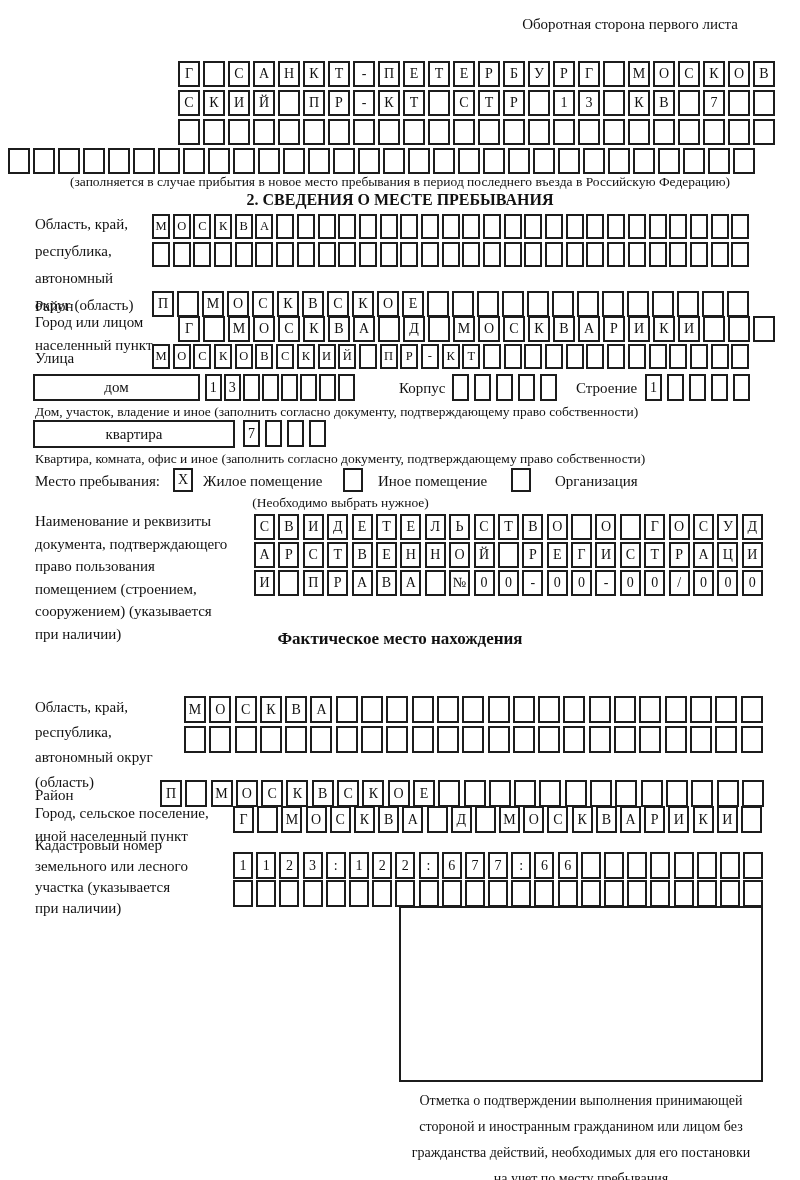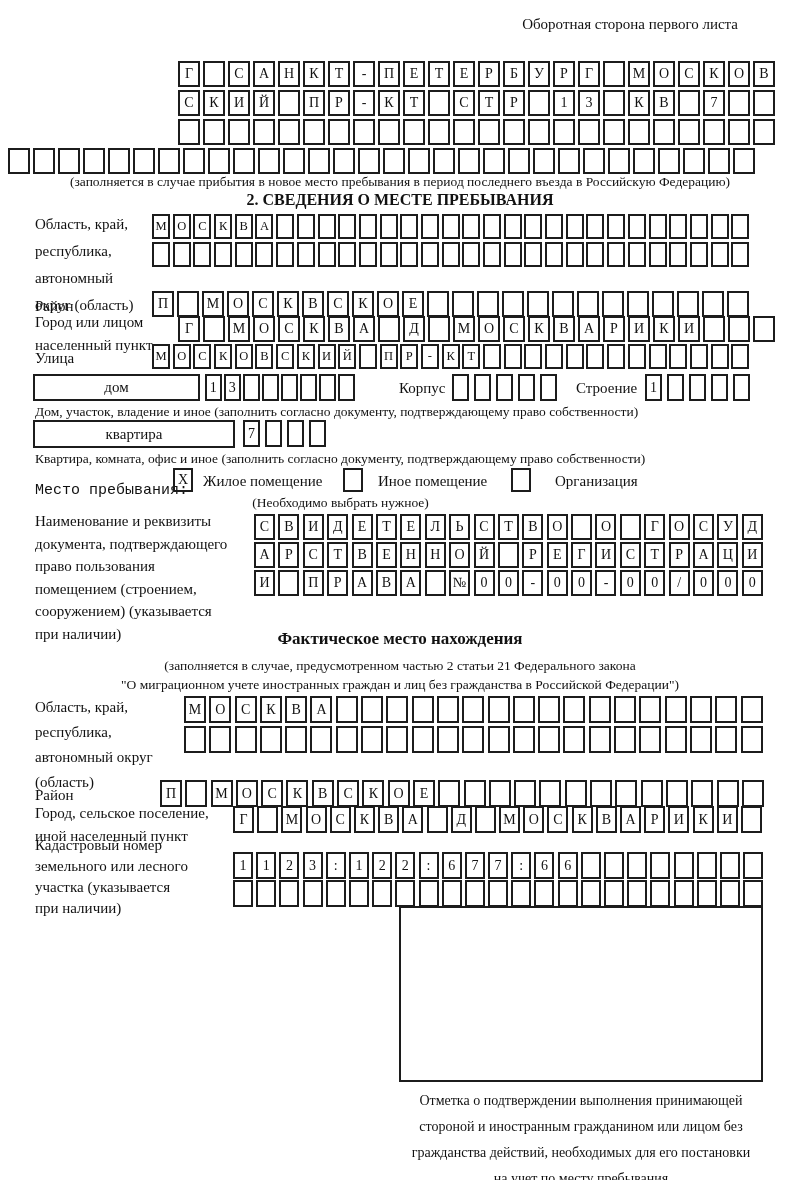--- a/index.html
+++ b/index.html
@@ -339,21 +339,21 @@
 
   <div class="abs cap" style="left:35px;top:404px;">Дом, участок, владение и иное (заполнить согласно документу, подтверждающему право собственности)</div>
   <div class="abs cells c-gp" style="left:243px;top:420px;">
       <span class="cell">7</span>
       <span class="cell"></span>
       <span class="cell"></span>
       <span class="cell"></span>
     </div>
   <div class="abs cap" style="left:35px;top:451px;">Квартира, комната, офис и иное (заполнить согласно документу, подтверждающему право собственности)</div>
 
-  <div class="abs inline-lbl" style="left:35px;top:479px;font-family:Liberation Mono, monospace;">Место пребывания:</div>
+  <div class="abs inline-lbl" style="left:35px;top:469px;">Место пребывания:</div>
   <div class="abs chk" style="left:173px;top:468px;">X</div>
   <div class="abs inline-lbl" style="left:203px;top:469px;">Жилое помещение</div>
   <div class="abs chk" style="left:343px;top:468px;"></div>
   <div class="abs inline-lbl" style="left:378px;top:469px;">Иное помещение</div>
   <div class="abs chk" style="left:511px;top:468px;"></div>
   <div class="abs inline-lbl" style="left:555px;top:469px;">Организация</div>
   <div class="abs cap" style="left:243px;top:495px;width:195px;text-align:center;">(Необходимо выбрать нужное)</div>
 
   <div class="abs lbl-tight" style="left:35px;top:510px;width:218px;">Наименование и реквизиты
 документа, подтверждающего
@@ -425,22 +425,20 @@
       <span class="cell">-</span>
       <span class="cell">0</span>
       <span class="cell">0</span>
       <span class="cell">/</span>
       <span class="cell">0</span>
       <span class="cell">0</span>
       <span class="cell">0</span>
     </div>
 
   <div class="abs center bold" style="top:629px;font-size:17px;">Фактическое место нахождения</div>
-  <div class="abs cap center" style="top:656px;line-height:19px;">(заполняется в случае, предусмотренном частью 2 статьи 21 Федерального закона
-"О миграционном учете иностранных граждан и лиц без гражданства в Российской Федерации")</div>
 
   <div class="abs lbl-tight" style="left:35px;top:695px;width:145px;line-height:25px;">Область, край,
 республика,
 автономный округ
 (область)</div>
   <div class="abs cells c-p2" style="left:184px;top:696px;">
       <span class="cell">М</span>
       <span class="cell">О</span>
       <span class="cell">С</span>
       <span class="cell">К</span>

